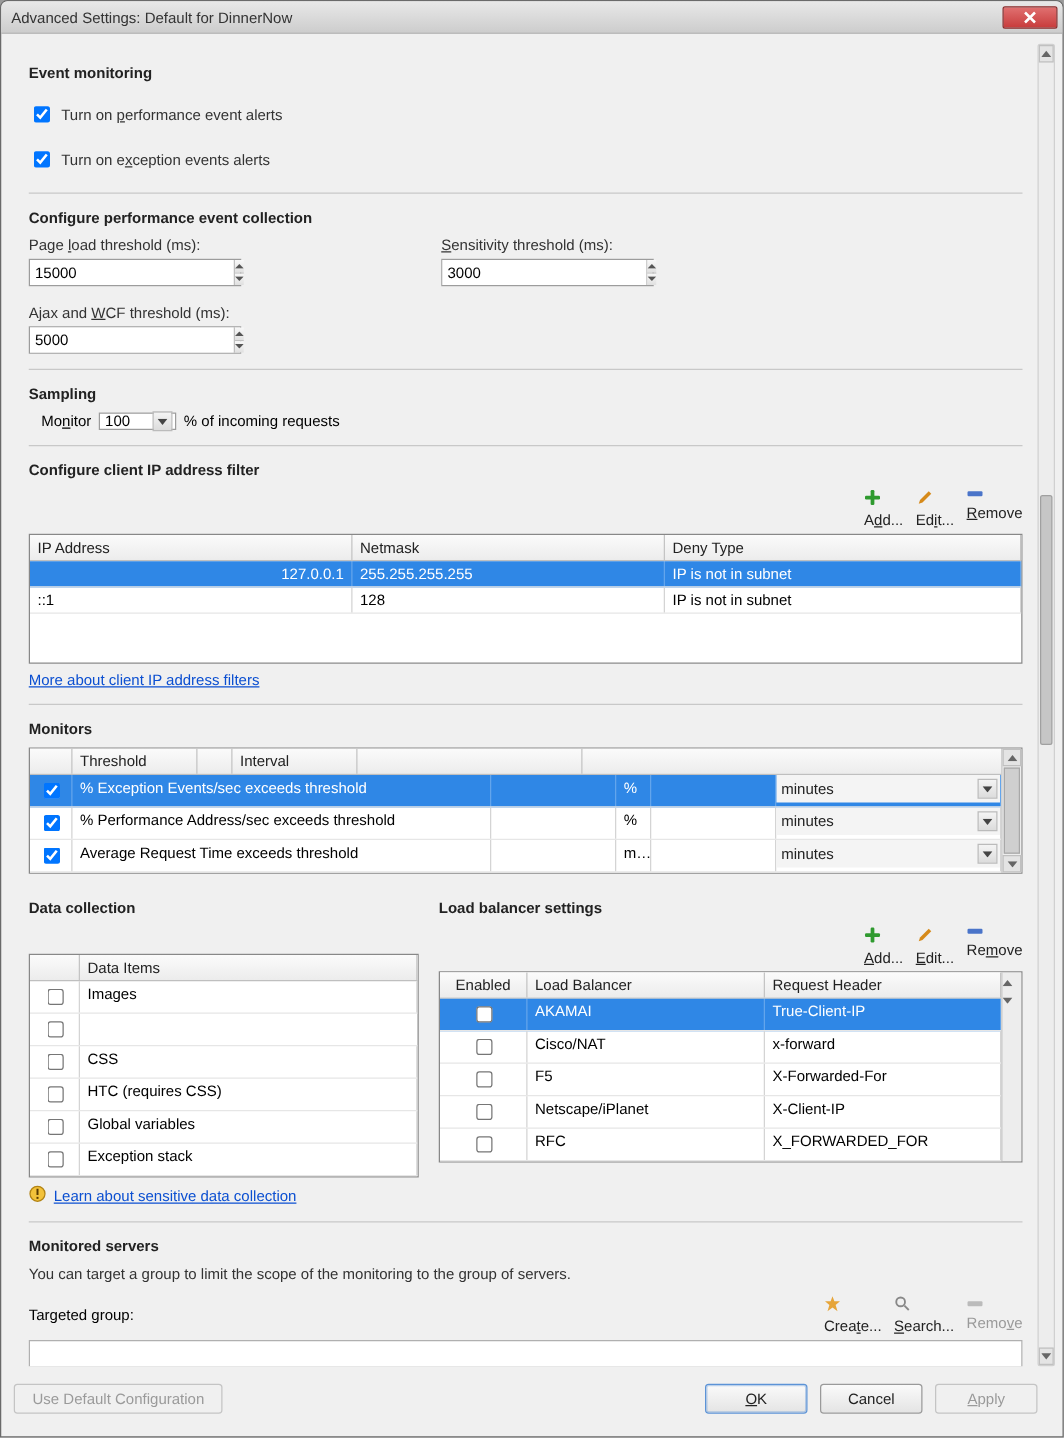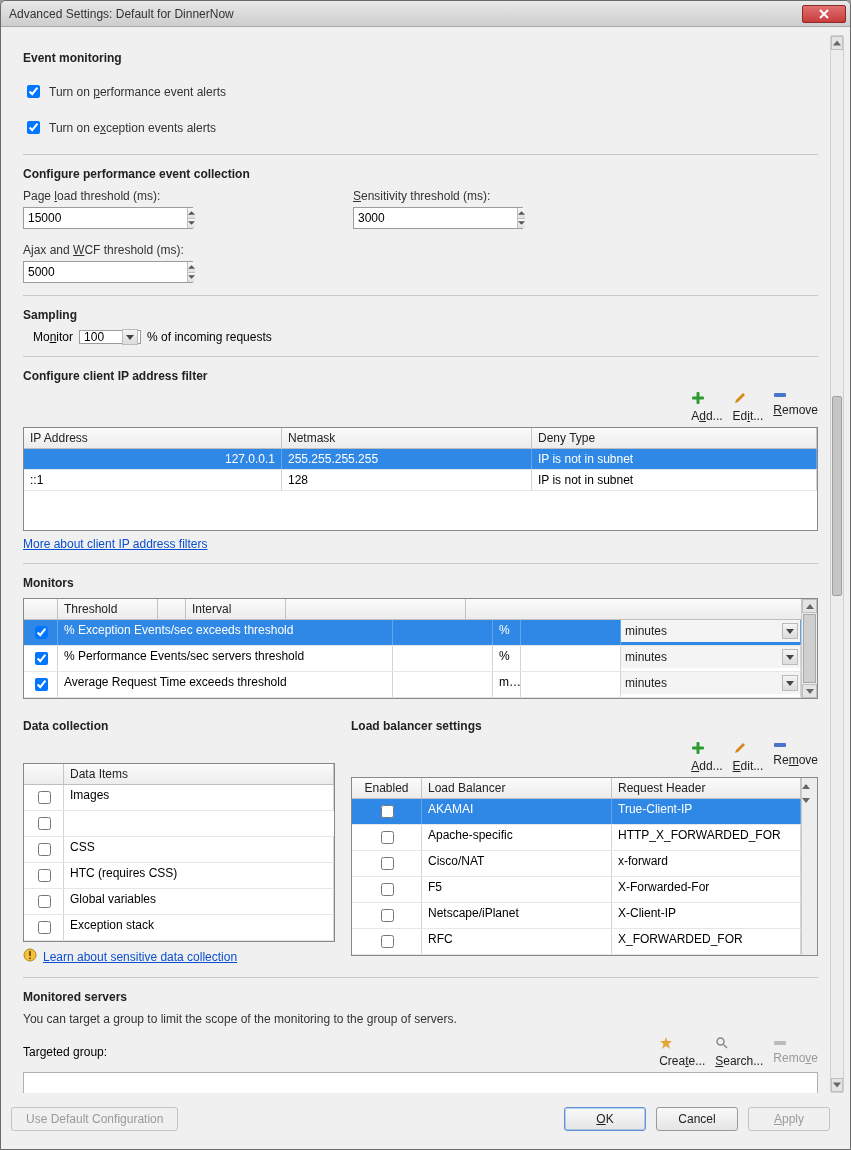--- a/index.html
+++ b/index.html
@@ -271,21 +271,21 @@
                         <path d="M0 0 L4 5 L8 0 Z" fill="#444"></path>
                       </svg>
                     </div>
                   </div>
                 </div>
             </div>
               <div class="row-tr">
               <div class="cell c0">
                   <input type="checkbox" checked="" style="">
                 </div>
-              <div class="cell c1">% Performance Events/sec servers threshold</div>
+              <div class="cell c1">% Performance Address/sec exceeds threshold</div>
               <div class="cell c2">
                   <div class="num-cell">
                     <input value="20" style="">
                   </div>
                 </div>
               <div class="cell c3">%</div>
               <div class="cell c4">
                   <div class="num-cell">
                     <input value="5" style="">
                   </div>
@@ -433,27 +433,20 @@
                 <div class="cell lc1">Load Balancer</div>
                 <div class="cell lc2">Request Header</div>
               </div>
               <div>
                   <div class="row-tr sel">
                   <div class="cell lc0">
                       <input type="checkbox" style="">
                     </div>
                   <div class="cell lc1">AKAMAI</div>
                   <div class="cell lc2">True-Client-IP</div>
-                </div>
-                  <div class="row-tr">
-                  <div class="cell lc0">
-                      <input type="checkbox" style="">
-                    </div>
-                  <div class="cell lc1">Apache-specific</div>
-                  <div class="cell lc2">HTTP_X_FORWARDED_FOR</div>
                 </div>
                   <div class="row-tr">
                   <div class="cell lc0">
                       <input type="checkbox" style="">
                     </div>
                   <div class="cell lc1">Cisco/NAT</div>
                   <div class="cell lc2">x-forward</div>
                 </div>
                   <div class="row-tr">
                   <div class="cell lc0">

